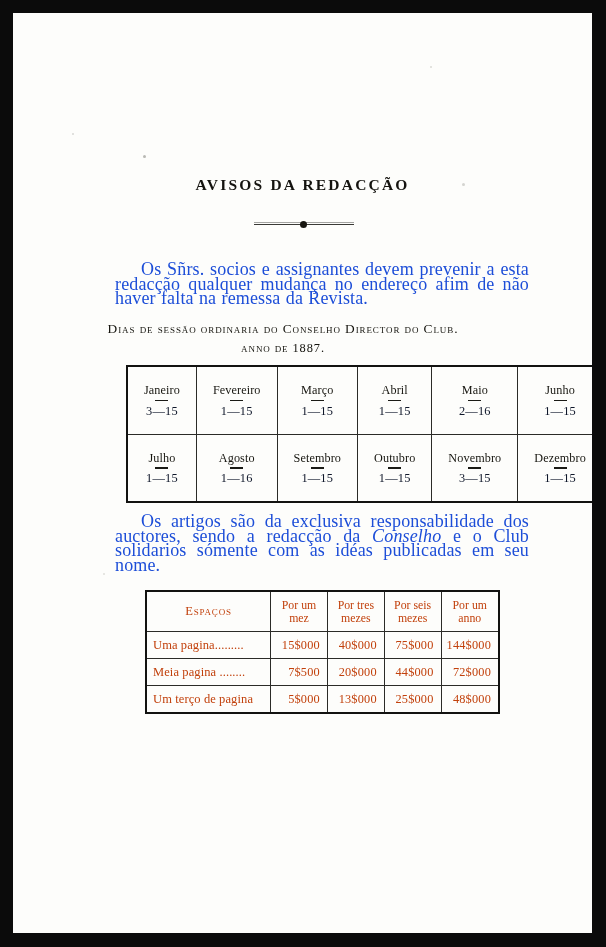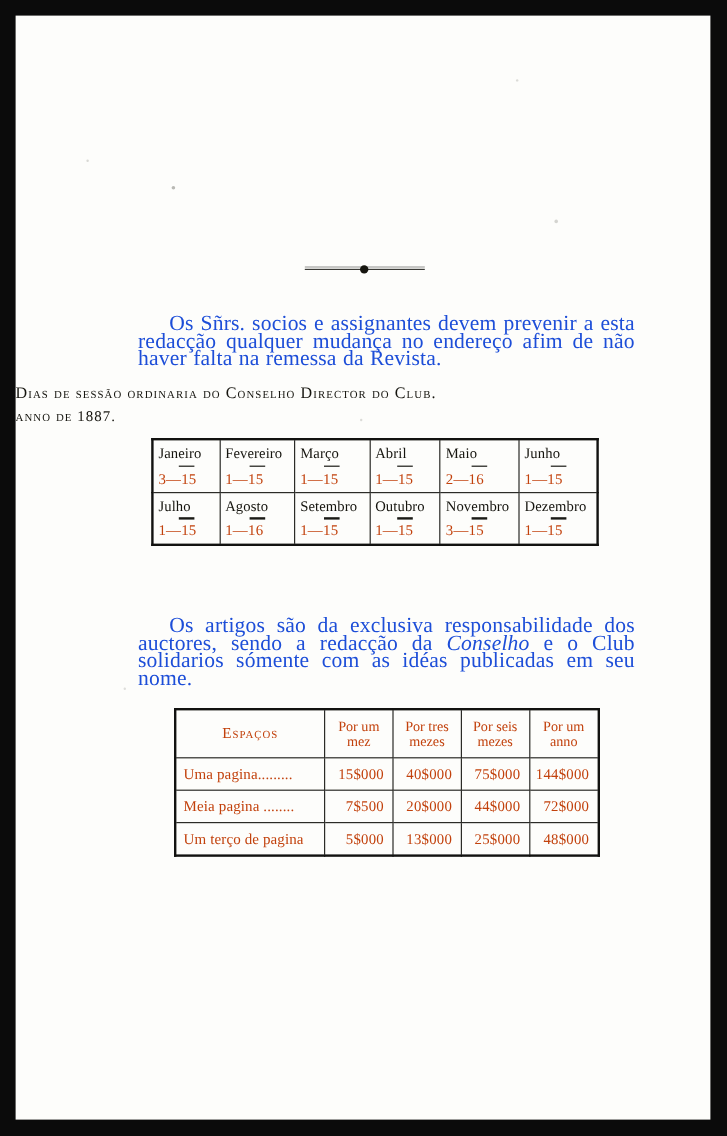--- a/index.html
+++ b/index.html
@@ -105,20 +105,21 @@
   .para i { font-style: italic; }
 
   #para-aviso  { left: 102px; top: 231px; width: 414px; }
   #para-artigos{ left: 102px; top: 483px; width: 414px; }
 
   
   .smallcaps-head {
     position: absolute;
     width: 540px;
     left: 0;
+    text-align: center;
     color: #15140e;
   }
   .sc {
     font-variant: small-caps;
     letter-spacing: .9px;
     font-size: 13.4px;
   }
   #head-dias  { top: 306px; }
   #head-anno  { top: 325px; }
   #head-precos{ top: 546px; }
@@ -133,24 +134,24 @@
   }
   
   #months-table {
     left: 113px;
     top: 352px;
     width: 373px;
     border: 2.4px solid #121210;
   }
   #months-table td {
     border: 1px solid #2b2b27;
-    padding: 4px;
+    padding: 16px;
     width: 62px;
     height: 30px;
-    text-align: left;
+    text-align: center;
     vertical-align: middle;
   }
   #months-table .m-name {
     display: block;
     font-size: 12.2px;
     line-height: 14px;
     letter-spacing: .1px;
     color: #16150f;
   }
   #months-table .m-rule {
@@ -158,21 +159,21 @@
     width: 13px;
     height: 1.6px;
     background: #1a1a15;
     margin: 2.5px auto 2.5px auto;
   }
   #months-table .m-days {
     display: block;
     font-size: 12.4px;
     line-height: 14px;
     letter-spacing: .2px;
-    color: #c2410c;
+    color: #0f172a;
   }
   #months-table td { height: 31px; }
 
   
   #prices-table {
     left: 132px;
     top: 577px;
     width: 355px;
     border: 2.4px solid #121210;
   }
@@ -225,20 +226,21 @@
 
     <div class="speck" style="left:130px;top:142px;width:3px;height:3px;"></div>
     <div class="speck" style="left:449px;top:170px;width:3px;height:3px;opacity:.6;"></div>
     <div class="speck" style="left:59px;top:120px;width:2px;height:2px;opacity:.55;"></div>
     <div class="speck" style="left:417px;top:53px;width:2px;height:2px;opacity:.5;"></div>
     <div class="speck" style="left:287px;top:336px;width:2px;height:2px;opacity:.5;"></div>
     <div class="speck" style="left:90px;top:560px;width:2px;height:2px;opacity:.45;"></div>
 
     <div id="content">
 
+      <div class="doc-title">AVISOS DA REDACÇÃO</div>
 
       <div class="divider">
         <div class="bar"></div>
         <div class="bar faint" style="top:3.5px;height:1px;"></div>
         <div class="dot"></div>
       </div>
 
       <p class="para" id="para-aviso"><span class="ind"></span><span>Os Sñrs. socios e assignantes devem prevenir a esta redacção qualquer mudança no endereço afim de não haver falta na remessa da Revista.</span></p>
 
       <div class="smallcaps-head" id="head-dias">

